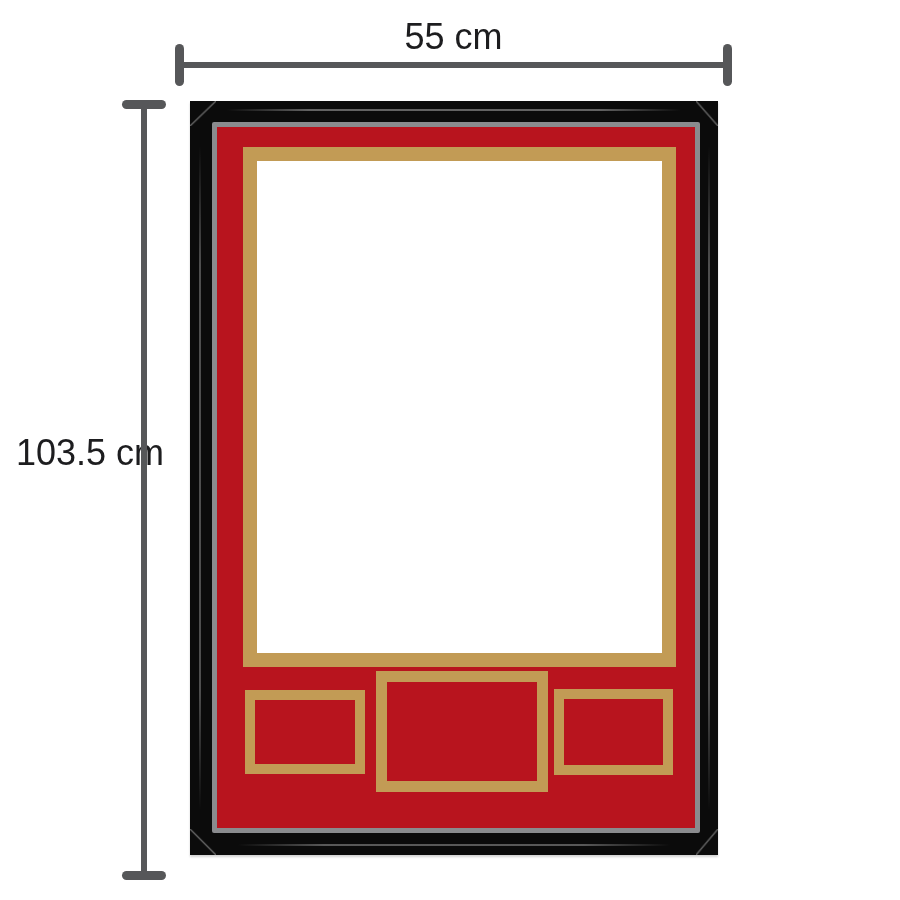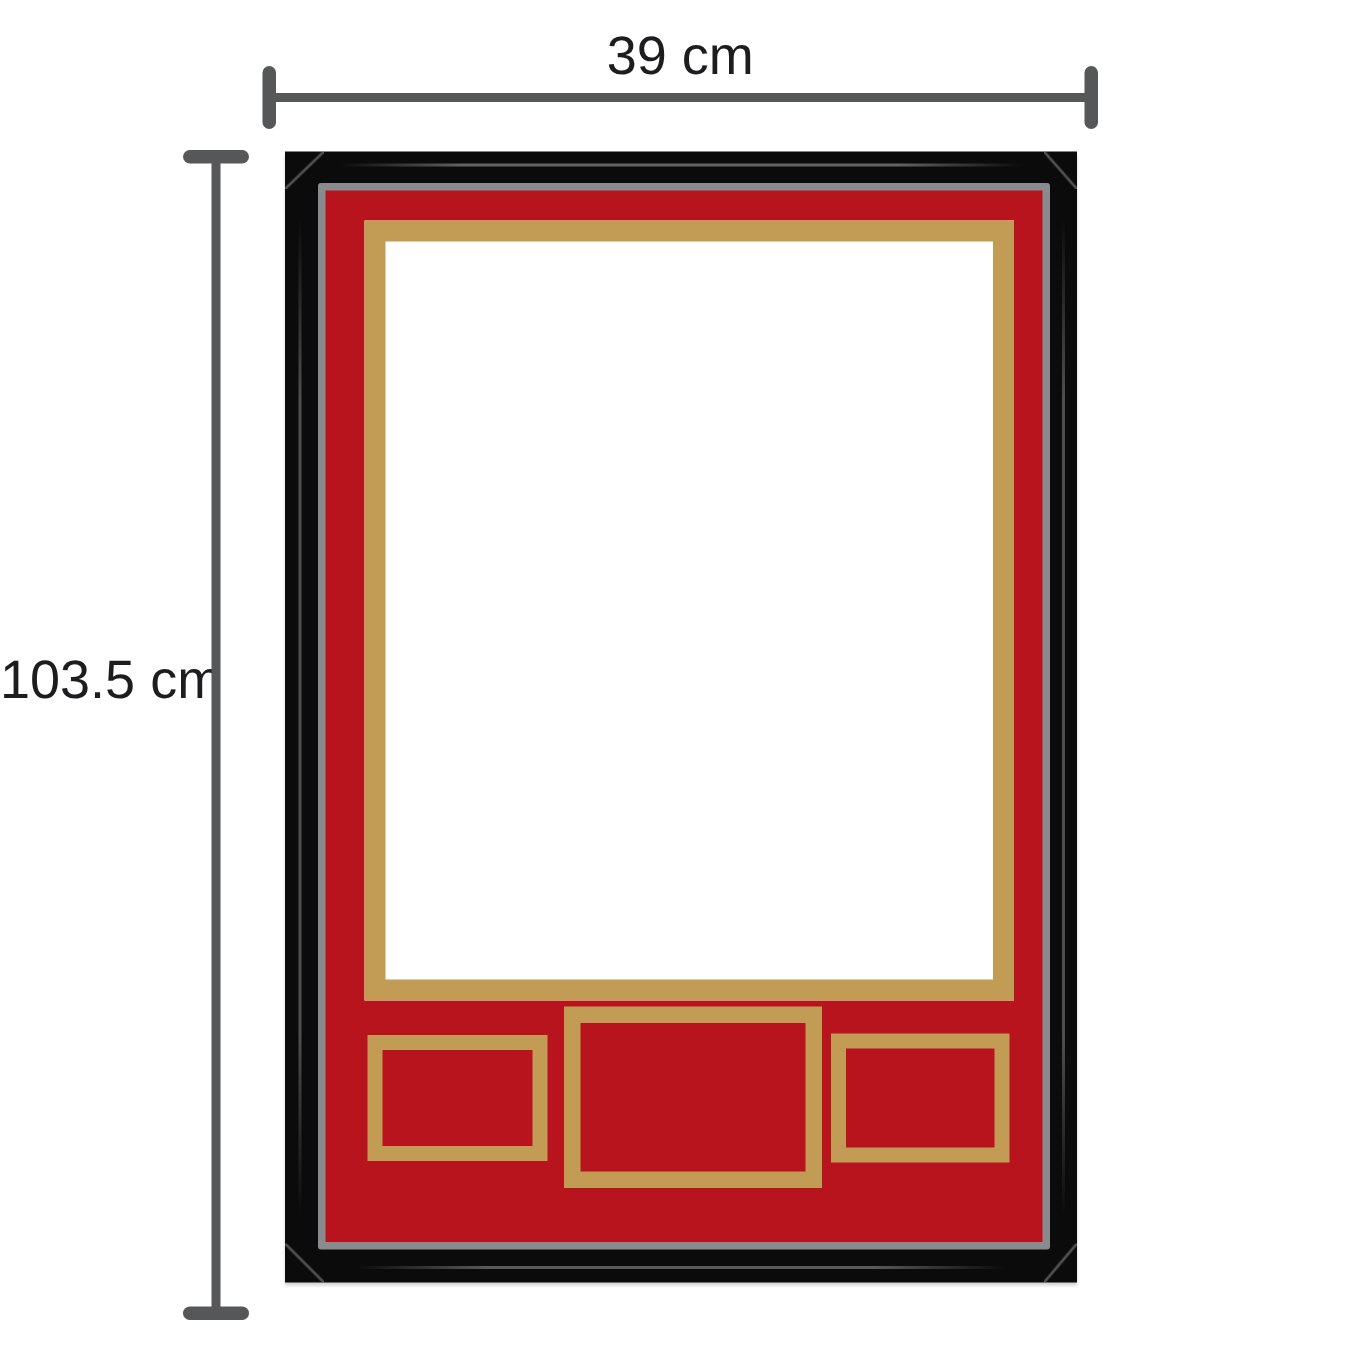--- a/index.html
+++ b/index.html
@@ -36,21 +36,21 @@
     background: var(--measure-gray);
   }
   .cap { position: absolute; background: var(--measure-gray); border-radius: 5px; }
   .cap.v { width: 9px; height: 42px; top: 44px; }
   .cap.v.left  { left: 175px; }
   .cap.v.right { left: 723px; }
 
   .v-label {
     position: absolute; left: 0px; top: 433px; width: 139px;
     text-align: right; font-size: 36px; line-height: 40px;
-    color: var(--label-text); white-space: nowrap;
+    color: var(--label-text); white-space: nowrap; padding-left: 16px;
   }
   .v-line {
     position: absolute; left: 141px; top: 104px; width: 6px; height: 772px;
     background: var(--measure-gray);
   }
   .cap.h { width: 44px; height: 9px; left: 122px; }
   .cap.h.top    { top: 100px; }
   .cap.h.bottom { top: 871px; }
 
   
@@ -110,21 +110,21 @@
   .opening.left-box   { left: 28px;  top: 563px; width: 120px; height: 84px;  border-width: 10px; }
   .opening.center-box { left: 159px; top: 544px; width: 172px; height: 121px; border-width: 11px; }
   .opening.right-box  { left: 337px; top: 562px; width: 119px; height: 86px;  border-width: 10px; }
 </style>
 </head>
 <body>
 
 <div class="canvas">
 
   <div>
-    <div class="h-label">39 cm</div>
+    <div class="h-label">55 cm</div>
     <div class="h-line"></div>
     <div class="cap v left"></div>
     <div class="cap v right"></div>
   </div>
 
   <div>
     <div class="v-label">103.5 cm</div>
     <div class="v-line"></div>
     <div class="cap h top"></div>
     <div class="cap h bottom"></div>

